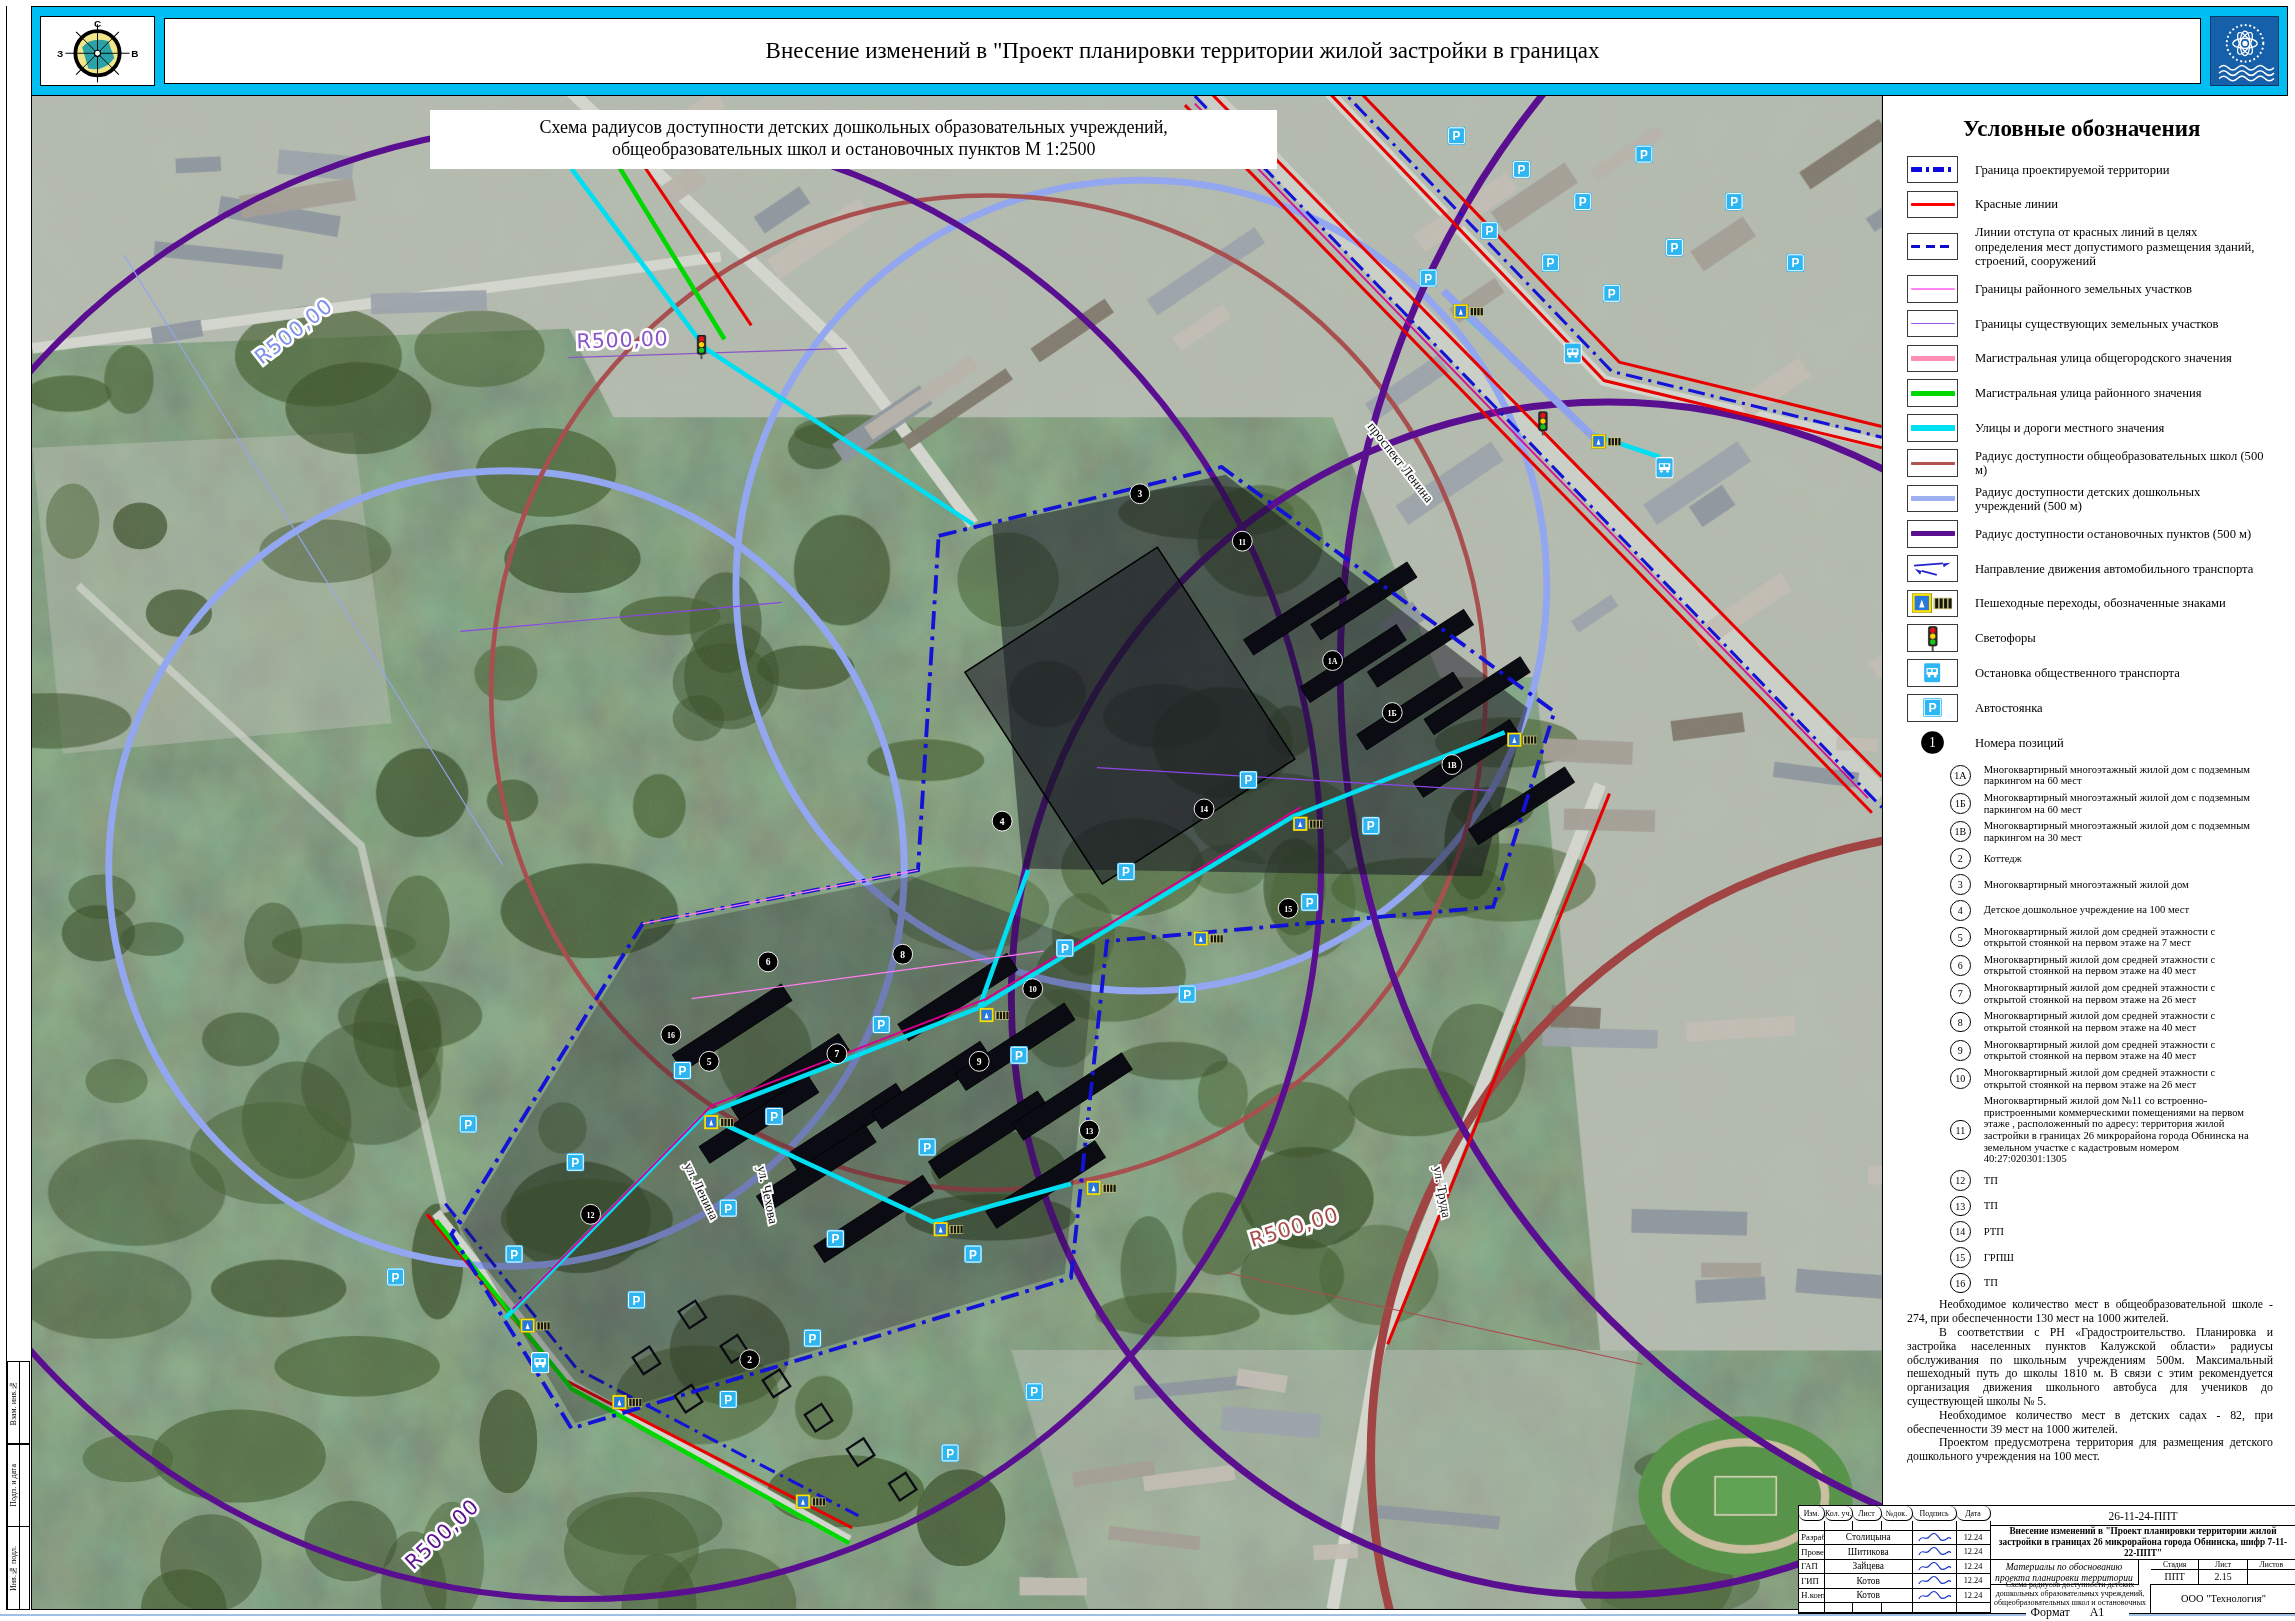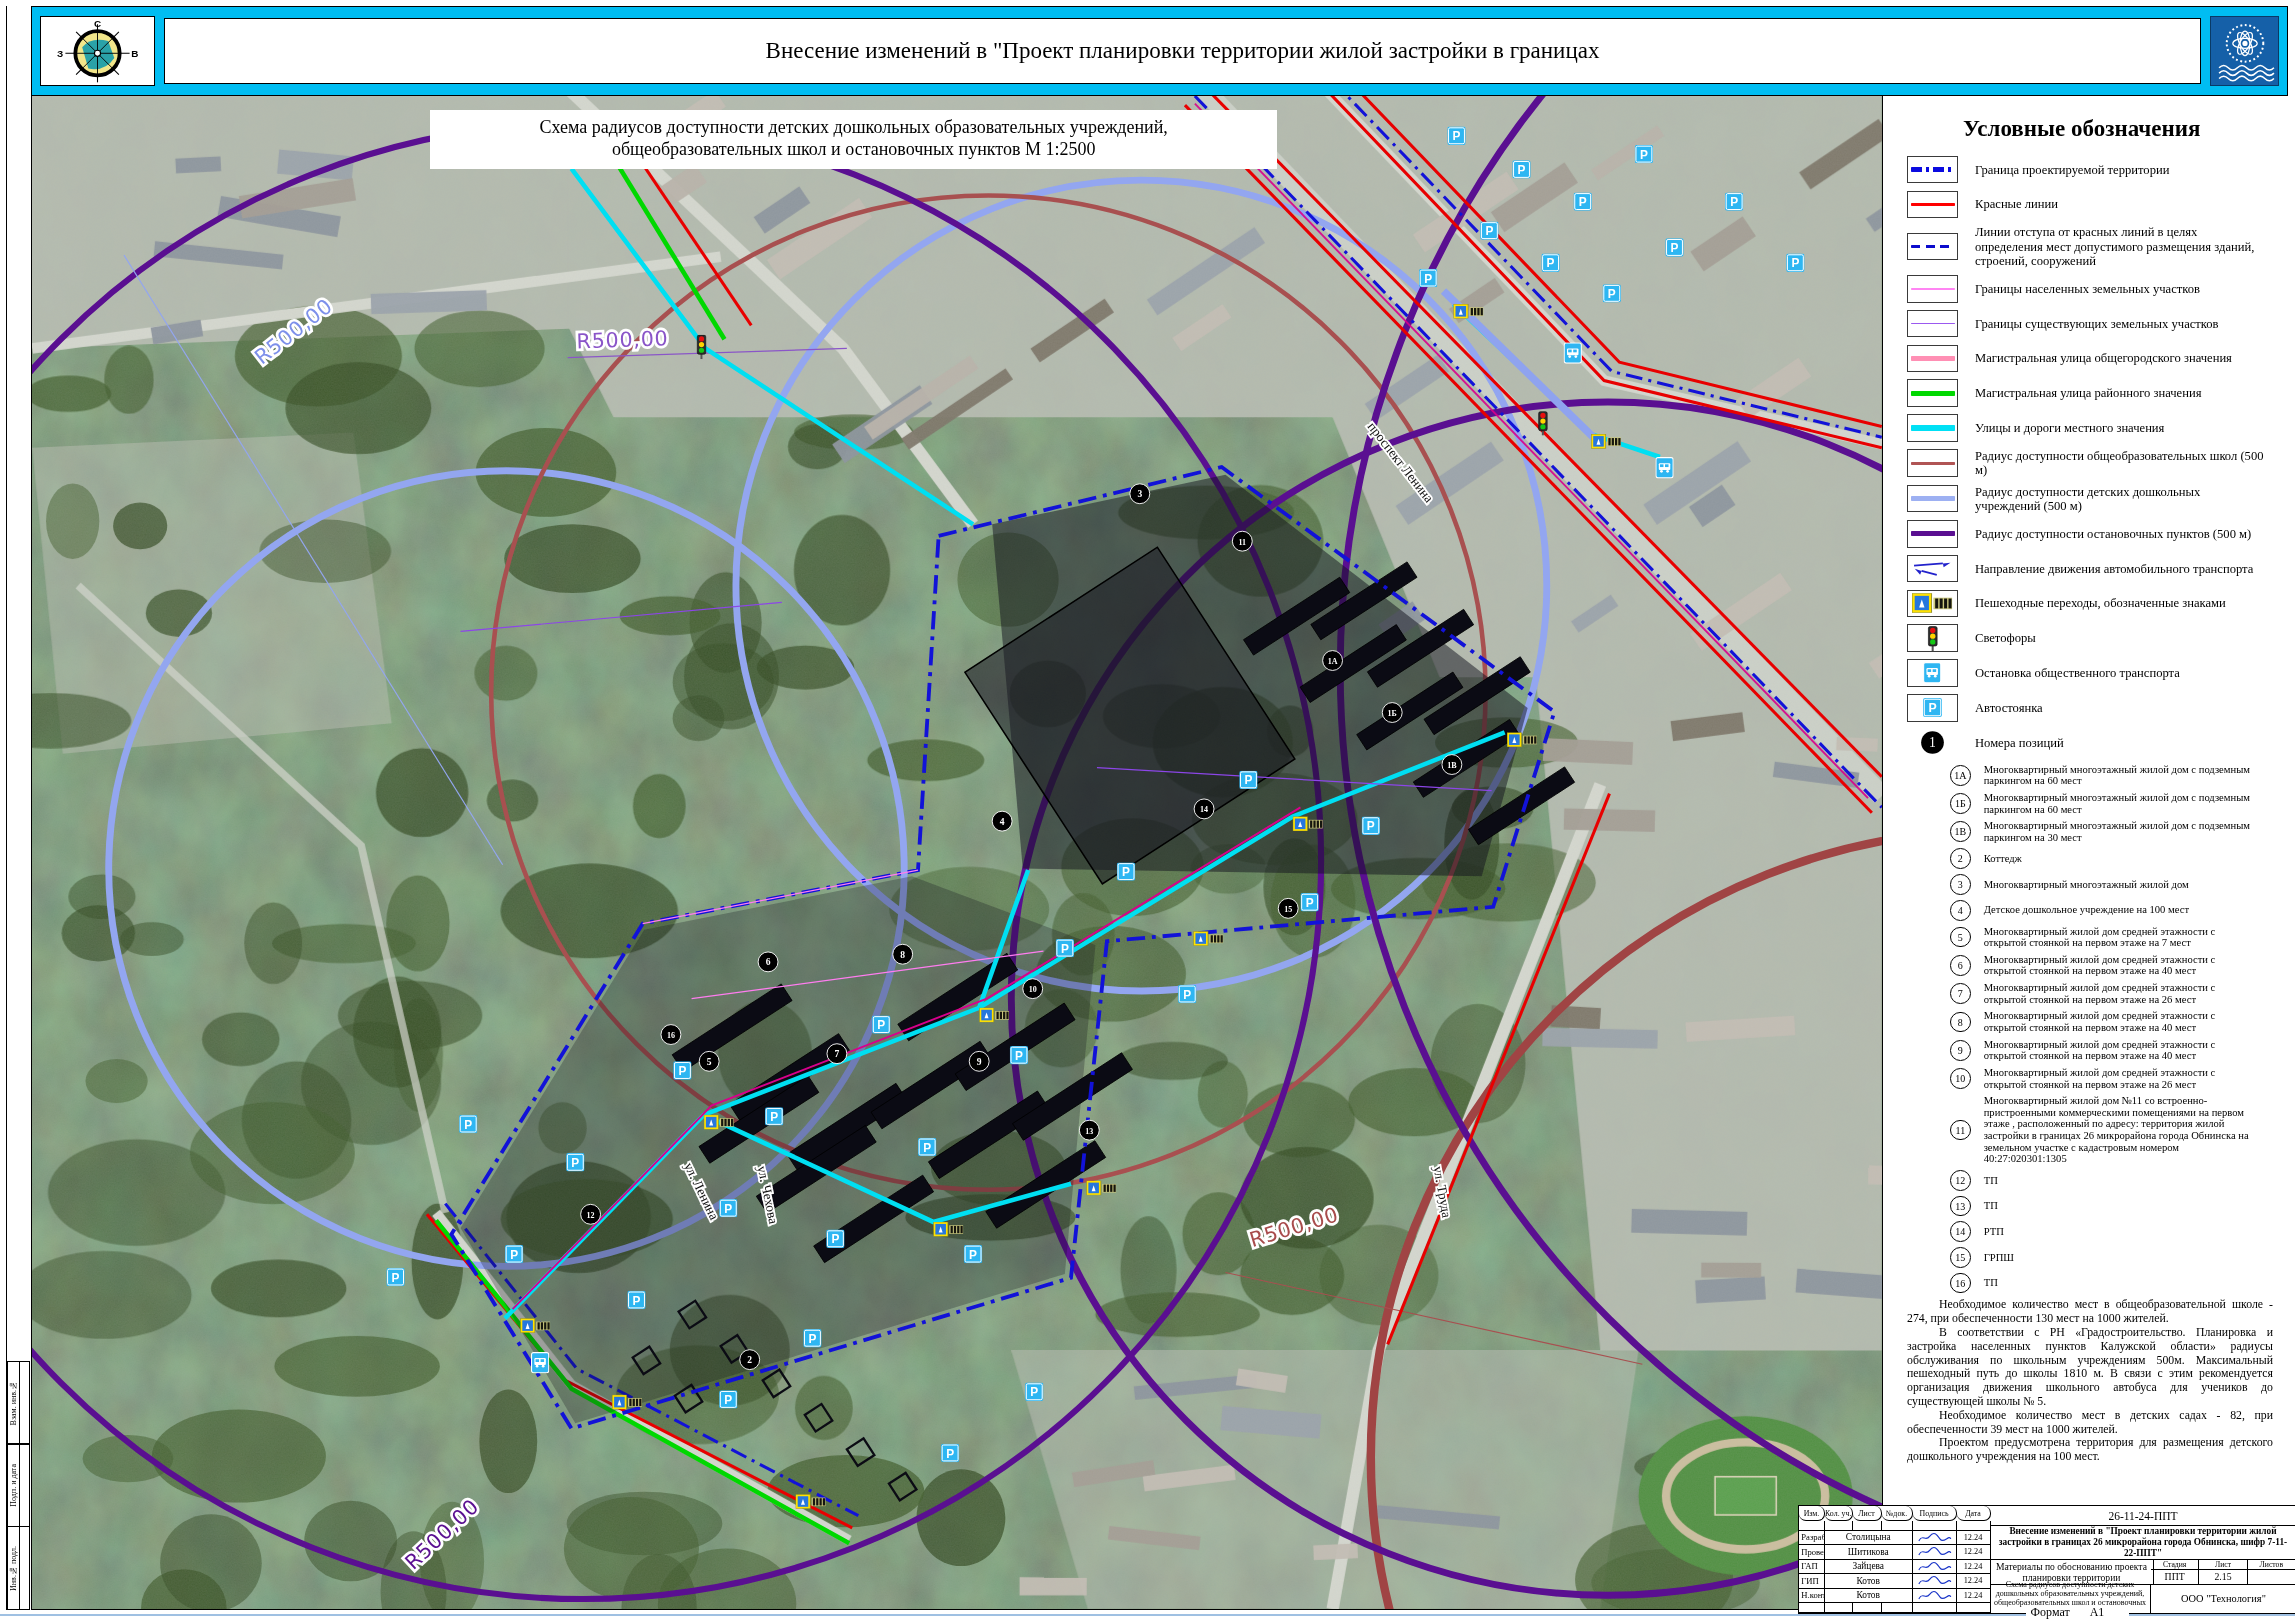--- a/index.html
+++ b/index.html
@@ -58,21 +58,21 @@
   .stamp-left{position:absolute;left:0;top:0;width:191px;height:107px;display:grid;grid-template-columns:26px 27.5px 29px 31px 44px 34px;grid-template-rows:15.3px 9.2px 14.5px 14.5px 14.5px 14.5px 14.5px 10px;}
   .st-cell{box-sizing:border-box;border-right:0.8px solid #000;border-bottom:0.8px solid #000;display:flex;align-items:center;justify-content:center;overflow:hidden;}
   .st-head{font-size:7.9px;border-radius:7px;}
   .st-role{font-size:8.6px;justify-content:flex-start;padding-left:2.3px;}
   .st-name{grid-column:2/5;font-size:9.4px;}
   .st-sig svg{width:35px;height:11.5px;}
   .st-date{font-size:8.3px;}
   .stamp-right{position:absolute;left:191px;top:0;width:306px;height:107px;}
   .st-doc{position:absolute;left:0;top:0;width:306px;height:20px;border-bottom:0.8px solid #000;box-sizing:border-box;display:flex;align-items:center;justify-content:center;font-size:11.5px;}
   .st-project{position:absolute;left:0;top:20px;width:306px;height:34px;border-bottom:0.8px solid #000;box-sizing:border-box;display:flex;align-items:center;justify-content:center;text-align:center;font-size:9.3px;font-weight:bold;line-height:1.2;padding:0 4.6px;}
-  .st-mat{position:absolute;left:0;top:54px;width:164px;height:24.5px;border-right:0.8px solid #000;border-bottom:0.8px solid #000;box-sizing:border-box;display:flex;align-items:center;justify-content:center;text-align:center;font-size:9.6px;line-height:1.15;}
+  .st-mat{position:absolute;left:0;top:54px;width:149px;height:24.5px;border-right:0.8px solid #000;border-bottom:0.8px solid #000;box-sizing:border-box;display:flex;align-items:center;justify-content:center;text-align:center;font-size:9.6px;line-height:1.15;font-style:italic;}
   .st-schema{position:absolute;left:0;top:78px;width:161px;height:29px;border-right:0.8px solid #000;box-sizing:border-box;display:flex;align-items:center;justify-content:center;text-align:center;font-size:8px;line-height:1.12;padding:0 2.3px;}
   .st-stage-head{position:absolute;left:161px;top:54px;width:145px;height:10px;display:flex;}
   .st-stage-head div{flex:1;border-right:0.8px solid #000;border-bottom:0.8px solid #000;box-sizing:border-box;font-size:7.7px;display:flex;align-items:center;justify-content:center;}
   .st-stage-vals{position:absolute;left:161px;top:64px;width:145px;height:14.5px;display:flex;}
   .st-stage-vals div{flex:1;border-right:0.8px solid #000;border-bottom:0.8px solid #000;box-sizing:border-box;font-size:9.8px;display:flex;align-items:center;justify-content:center;}
   .st-company{position:absolute;left:161px;top:78px;width:145px;height:29px;box-sizing:border-box;display:flex;align-items:center;justify-content:center;font-size:10.4px;}
   .format-label{position:absolute;left:2026px;top:1605px;font-size:12px;z-index:6;background:#fff;padding:0 4.6px;}
   .format-label span{margin-right:20px;}
 
   
@@ -654,21 +654,21 @@
             <div class="legend-swatch">
               <div class="sw-line sw-dash-thin" style="color: rgb(11, 11, 204);"></div>
             </div>
             <div class="legend-label">Линии отступа от красных линий в целях определения мест допустимого размещения зданий, строений, сооружений</div>
           </div>
 
           <div class="legend-row">
             <div class="legend-swatch">
               <div class="sw-line sw-thin" style="color: rgb(255, 133, 243);"></div>
             </div>
-            <div class="legend-label">Границы населенных земельных участков</div>
+            <div class="legend-label">Границы районного земельных участков</div>
           </div>
 
           <div class="legend-row">
             <div class="legend-swatch">
               <div class="sw-line sw-thin" style="color: rgb(155, 89, 240);"></div>
             </div>
             <div class="legend-label">Границы существующих земельных участков</div>
           </div>
 
           <div class="legend-row">

